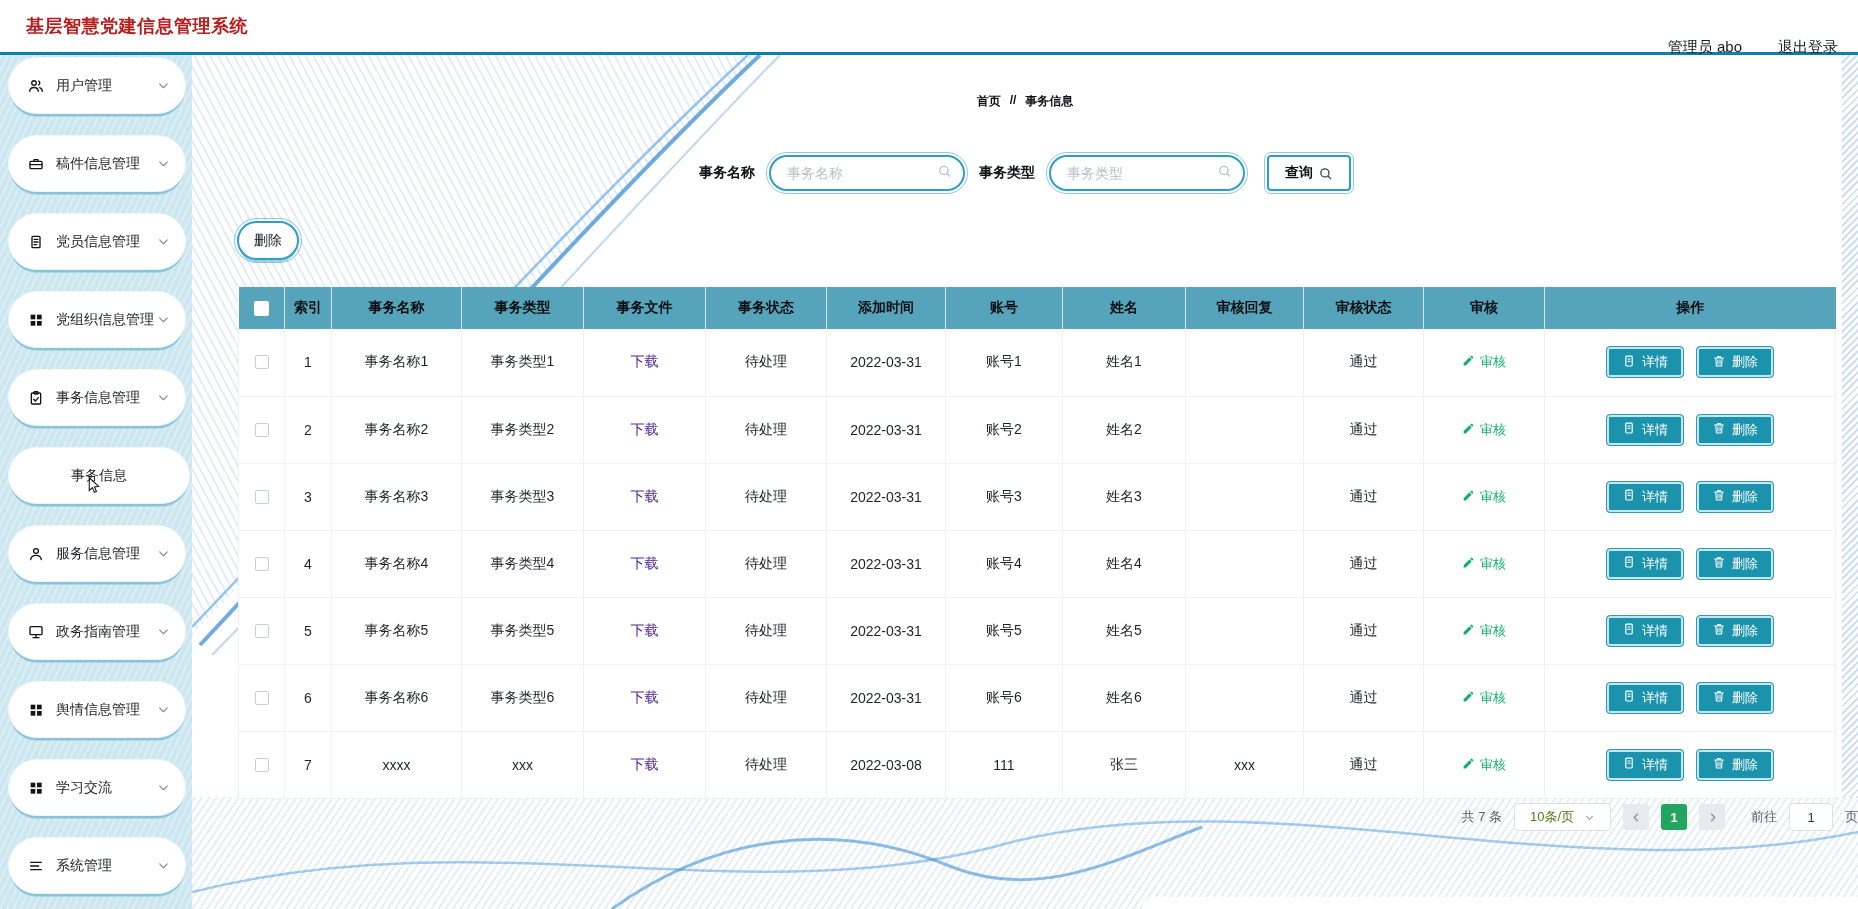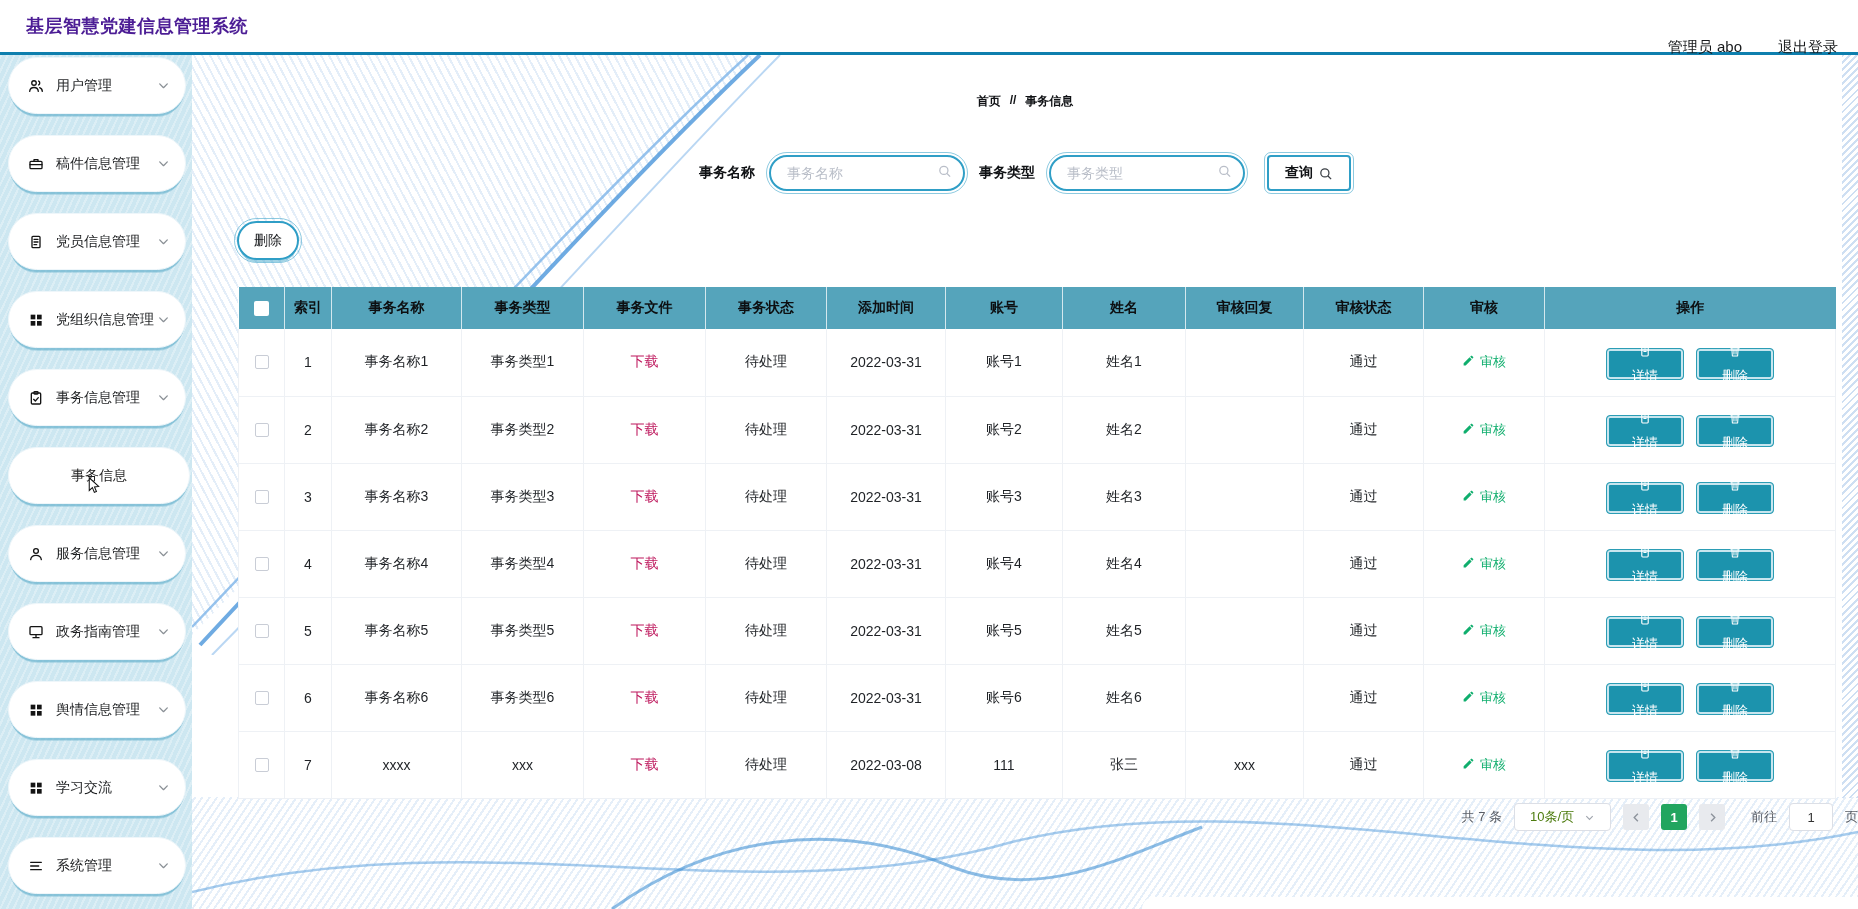--- a/index.html
+++ b/index.html
@@ -4,21 +4,21 @@
 <style>
   * { margin:0; padding:0; box-sizing:border-box; }
   html,body { background:#9fb8c4; }
   body { font-family:"Liberation Sans","DejaVu Sans",sans-serif; }
   .app { position:relative; width:1858px; height:909px; background:#fff; overflow:hidden; margin:0 auto; }
 
   
   .topbar { position:absolute; left:0; top:0; width:1858px; height:55px; z-index:30;
     background:linear-gradient(180deg,#fafcfd 0%,#e9f3f7 14%,#bede ec 0%,#b9dcea 40%,#74c2de 65%,#2ea6d3 88%,#1592c2 100%);
     border-bottom:3px solid #0e7fae; display:flex; align-items:center; }
-  .t-title { font-size:18px; font-weight:700; color:#4c1d95; padding-left:26px; letter-spacing:.5px; }
+  .t-title { font-size:18px; font-weight:700; color:#b91c1c; padding-left:26px; letter-spacing:.5px; }
   .t-right { margin-left:auto; display:flex; gap:36px; padding-right:20px; font-size:15px; color:#17191b; }
   .t-right .t-link { cursor:pointer;margin-top:43px; }
 
   
   .sidebar { position:absolute; left:0; top:55px; width:192px; height:854px; z-index:20;
     background:#cde7f1;
     background-image:repeating-linear-gradient(115deg, rgba(255,255,255,.30) 0 2px, rgba(255,255,255,0) 2px 6px);
     padding:2px 6px 0 8px; display:flex; flex-direction:column; gap:21px; overflow:hidden; }
   .side-item { position:relative; flex:0 0 57px; height:57px; border-radius:29px; background:#fff;
     border:1px solid #eef6fa; display:flex; align-items:center; padding:0 14px 0 18px; cursor:pointer;
@@ -77,25 +77,25 @@
   
   .tbl-wrap { position:absolute; left:46px; top:232px; width:1597px; z-index:5; }
   table.data { width:1597px; table-layout:fixed; border-collapse:collapse; background:#fff; }
   table.data thead th { height:42px; background:#55a4bb; color:#0d0f11; font-size:14px; font-weight:700;
     border-right:1px solid rgba(255,255,255,.75); }
   table.data thead th:last-child { border-right:none; }
   table.data tbody td { height:67px; text-align:center; font-size:14px; color:#1f2226; background:#fff;
     border:1px solid #eef1f5; border-top:none; overflow:hidden; white-space:nowrap; }
   .cbx-header { width:15px; height:15px; background:#fff; border-radius:2px; margin:0 auto; cursor:pointer; }
   .cbx { width:14px; height:14px; background:#fff; border:1px solid #c9cdd6; border-radius:2px; margin:0 auto; cursor:pointer; }
-  .link-green { color:#be185d; cursor:pointer; }
+  .link-green { color:#4c1d95; cursor:pointer; }
   .audit-link { display:inline-flex; align-items:center; gap:5px; color:#0fae6d; font-size:13px; cursor:pointer; }
   .op-btn { display:inline-flex; align-items:center; justify-content:center; gap:6px; height:32px; min-width:78px;
     padding:0 10px; margin:0 6px; background:#1c93ad; color:#fff; font-size:13px; border:1px solid #2b9db5;
-    box-shadow:inset 0 0 0 2px rgba(218,238,245,.9); border-radius:4px; cursor:pointer; font-family:inherit;flex-direction:column; }
+    box-shadow:inset 0 0 0 2px rgba(218,238,245,.9); border-radius:4px; cursor:pointer; font-family:inherit; }
 
   
   .pager { position:absolute; left:0; top:748px; width:100%; display:flex; justify-content:flex-end;
     align-items:center; gap:12px; font-size:13px; color:#5a5e66; z-index:5; }
   .pg-size { width:97px; height:28px; background:#fff; border:1px solid #dcdfe6; border-radius:4px;
     display:flex; align-items:center; justify-content:center; gap:10px; color:#4d7c0f; cursor:pointer; }
   .pg-btn { width:26px; height:26px; background:#e8eaee; border:none; border-radius:3px; display:flex;
     align-items:center; justify-content:center; cursor:pointer; }
   .pg-cur { width:26px; height:26px; background:#21a55f; color:#fff; font-weight:700; border-radius:3px;
     display:flex; align-items:center; justify-content:center; cursor:pointer; }

